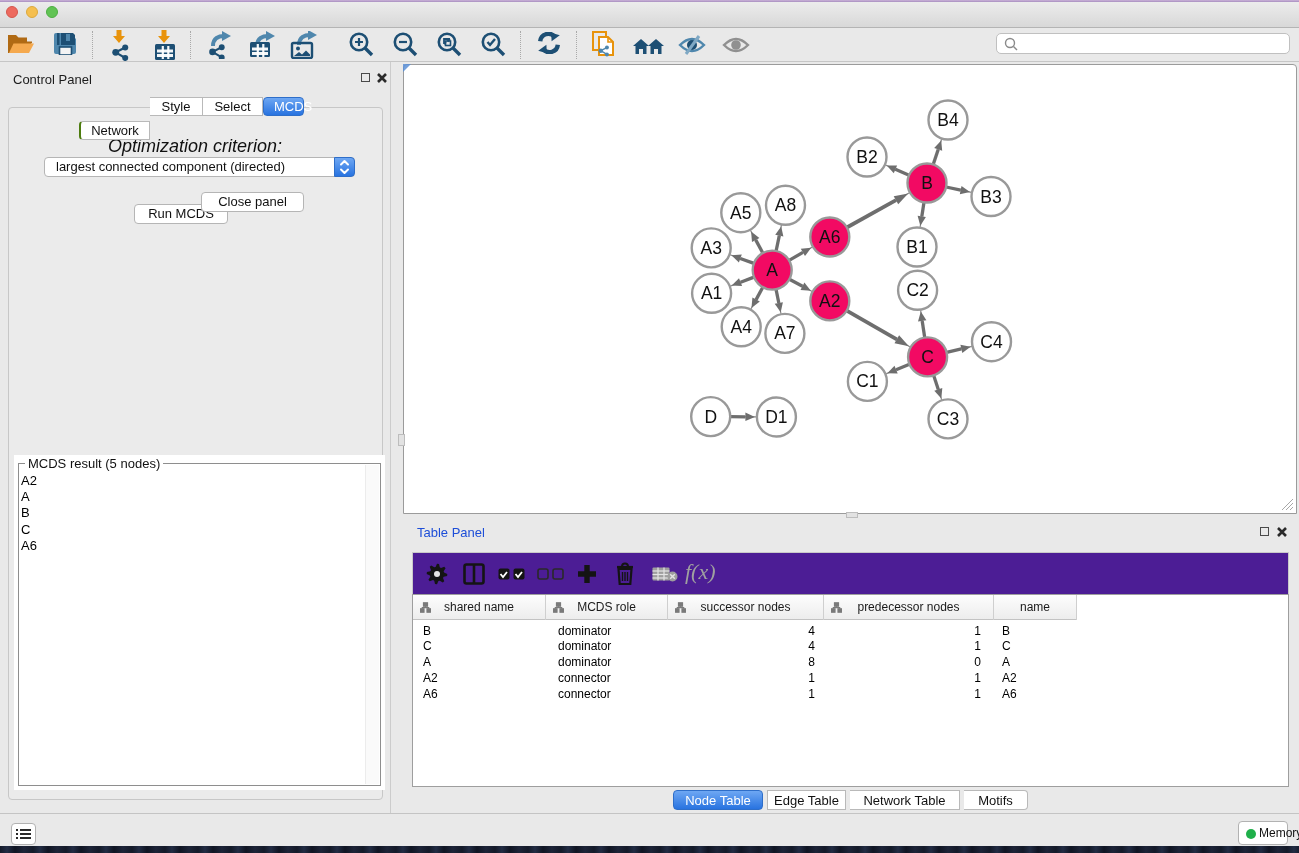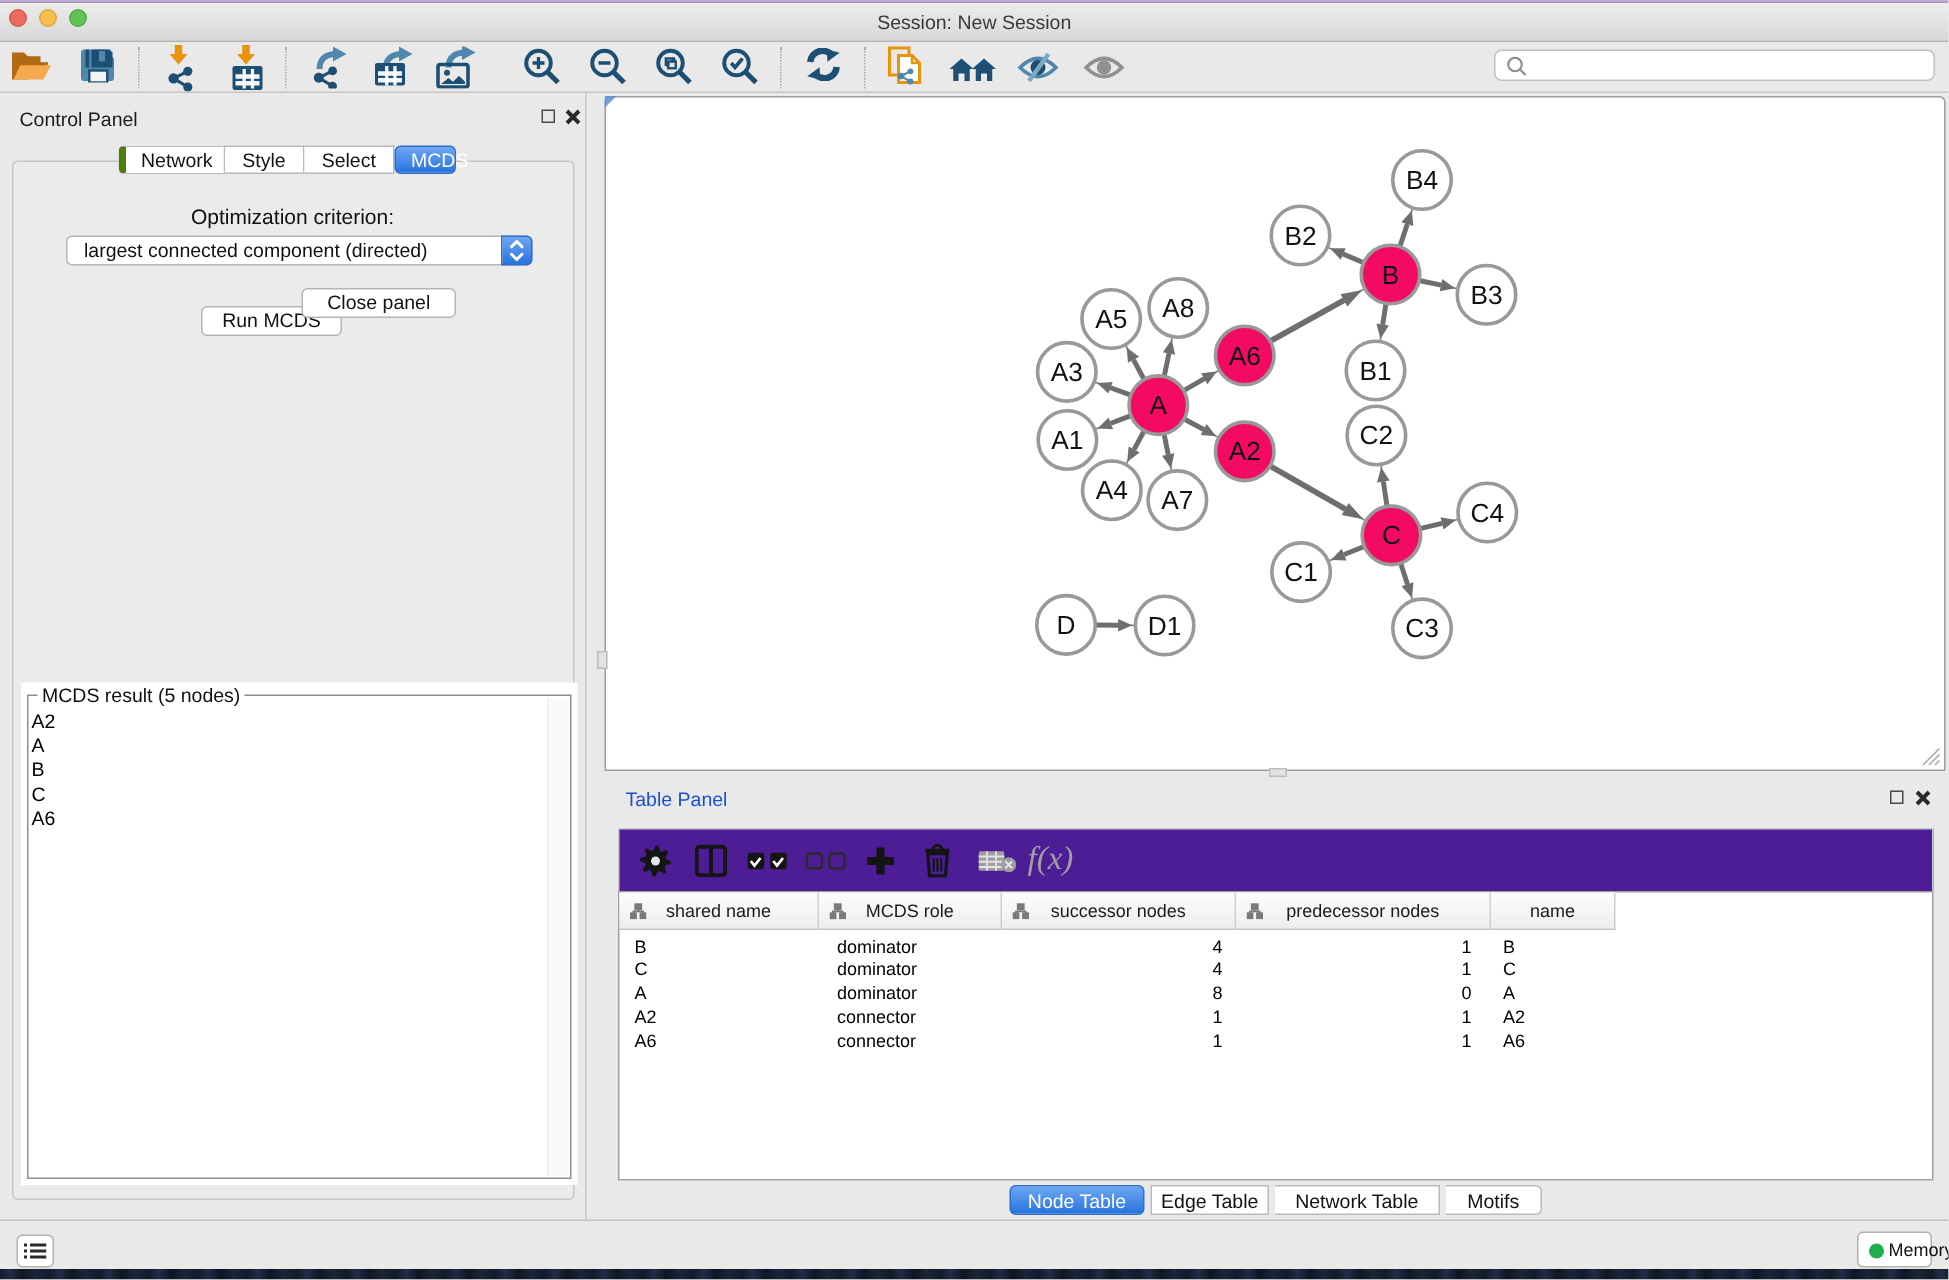--- a/index.html
+++ b/index.html
@@ -20,26 +20,26 @@
 .ticon { position:absolute; top:0; }
 #searchbox { position:absolute; left:996px; top:4px; width:294px; height:21px;
   background:#fff; border:1px solid #c0c0c0; border-radius:5px; }
 
 #cpanel { left:0; top:62px; width:391px; height:751px; background:#e9e9e9;
   border-right:1px solid #cccccc; }
 #cpanel h1 { position:absolute; left:13px; top:10px; font-size:13px; font-weight:normal; color:#1c1c1c; }
 .tabrow { position:absolute; display:flex; z-index:3; }
 .tab { height:19px; line-height:18px; font-size:13px; color:#111; text-align:center;
   background:#ffffff; border:1px solid #b9b9b9; border-left:none; padding:0 10px; }
-.tab.first { border-left:5px solid #4d7c0f; border-radius:4px 0 0 4px; }
+.tab.first { border-left:2px solid #4d7c0f; border-radius:4px 0 0 4px;margin-top:24px; }
 .tab.last { border-radius:0 4px 4px 0; }
 .tab.sel { background:linear-gradient(#6ea7f3,#2873e0); color:#fff; border:1px solid #2e6ec9; border-radius:4px; }
 #tabpanel { left:8px; top:45px; width:375px; height:693px; background:#ebebeb;
   border:1px solid #c7c7c7; border-radius:4px; }
-#optlabel { left:0; right:0; top:74px; text-align:center; font-size:14px; color:#111; }
+#optlabel { left:0; right:0; top:74px; text-align:center; font-size:18px; color:#111;font-style:italic; }
 #dropdown { left:44px; top:95px; width:311px; height:20px; background:#fff;
   border:1px solid #b5b5b5; border-radius:4px; font-size:13px; color:#111;
   line-height:18px; padding-left:11px; }
 #ddbtn { position:absolute; right:-1px; top:-1px; width:21px; height:20px;
   background:linear-gradient(#6ea7f3,#2873e0); border-radius:0 4px 4px 0;
   border:1px solid #2e6ec9; }
 .btn { position:absolute; height:20px; background:#fff; border:1px solid #b5b5b5;
   border-radius:4px; font-size:13px; color:#111; text-align:center; line-height:18px; }
 #mcdsbox { left:14px; top:393px; width:371px; height:335px; background:#fff; }
 #fieldset { position:absolute; left:4px; top:8px; right:4px; bottom:4px;
@@ -83,21 +83,20 @@
 #desk2 { left:0; top:846px; width:1299px; height:7px;
   background:repeating-linear-gradient(90deg,#141a29 0px,#222c44 7px,#101523 15px,#1d2438 24px,#141a29 33px); }
 </style>
 </head>
 <body>
 <div id="deskTop" class="abs"></div>
 <div id="titlebar" class="abs">
   <div class="tl" style="left:6px;background:#ed6a5f;border:0.5px solid #d5574d;"></div>
   <div class="tl" style="left:26px;background:#f5bf4f;border:0.5px solid #dca93d;"></div>
   <div class="tl" style="left:46px;background:#61c354;border:0.5px solid #4eae43;"></div>
-  <div class="title">Session: New Session</div>
 </div>
 <div id="toolbar" class="abs">
   <svg class="ticon" style="left:7px;top:3px" width="28" height="23" viewBox="0 0 28 23">
       <path d="M1,3 h8 l2.5,2.5 h8.5 v4 h5 v1.5 l-13,10 h-11 z" fill="#b06a14"></path>
       <path d="M6.5,11.5 h20.5 l-5,9.5 h-20 z" fill="#f5a94e"></path>
     </svg>
     <svg class="ticon" style="left:53px;top:3px" width="24" height="23" viewBox="0 0 24 23">
       <rect x="1" y="1" width="22" height="21" rx="2" fill="#4f87ad"></rect>
       <path d="M23,1 l0,6 -6,-6 z" fill="#e9e9e9"></path>
       <rect x="4" y="1" width="2.5" height="12" fill="#1d4f74"></rect>

